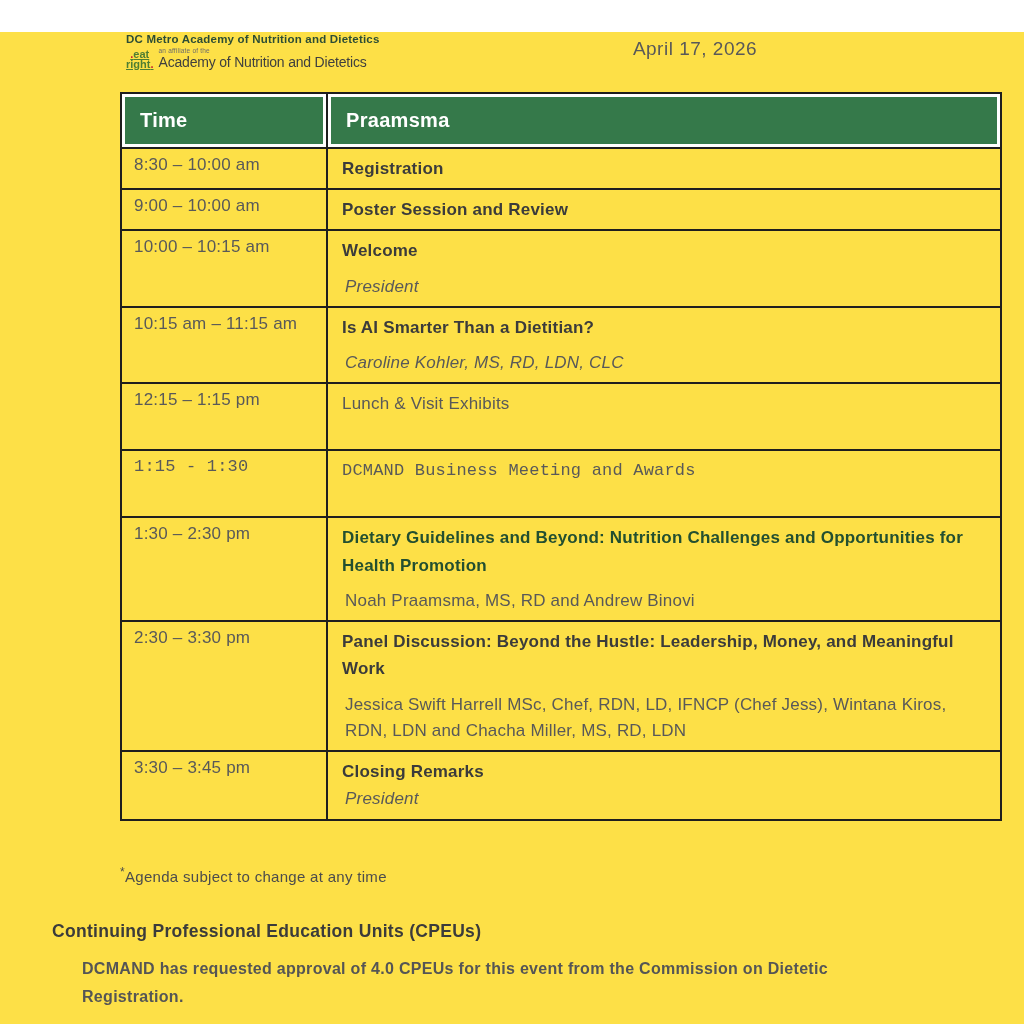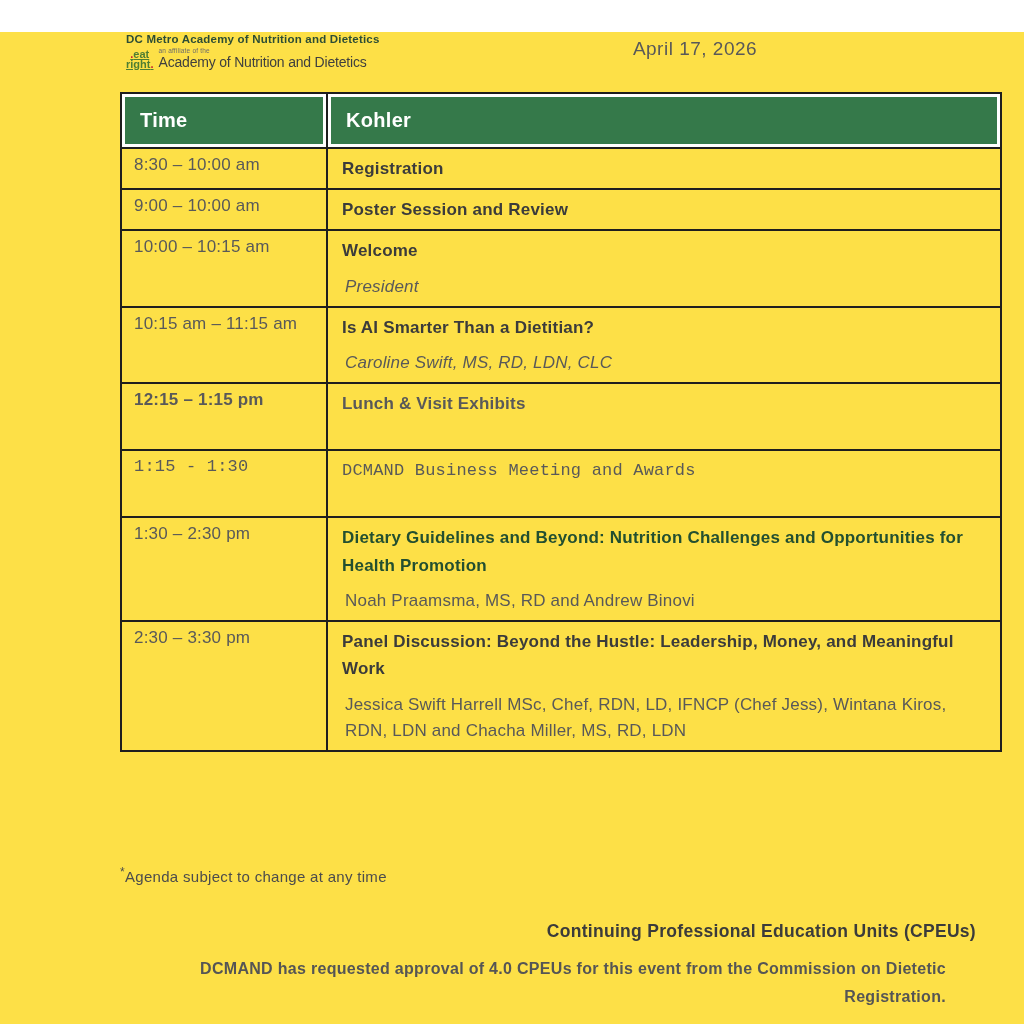--- a/index.html
+++ b/index.html
@@ -55,21 +55,21 @@
   .session-title.green{color:#234f30;}
   .speaker{font-size:17px;color:#595959;margin-top:9px;padding-left:3px;line-height:1.55;letter-spacing:.2px;}
   .speaker.italic{font-style:italic;}
   .speaker.tight{margin-top:1px;}
   
   .footnote{
     position:absolute;left:120px;top:833px;
     font-size:15px;color:#4c4c4c;letter-spacing:.3px;
   }
   .footnote sup{font-size:12px;}
-  .cpeu-block{position:absolute;left:76px;top:889px;width:900px;text-align:right;}
+  .cpeu-block{position:absolute;left:52px;top:889px;width:900px;text-align:left;}
   .cpeu-heading{font-size:17.5px;font-weight:700;color:#3b3b3b;letter-spacing:.3px;}
   .cpeu-body{
     max-width:840px;margin:13px auto 0;
     font-size:16px;color:#555555;line-height:28px;letter-spacing:.3px;font-weight:bold;
   }
 </style>
 </head>
 <body>
 
 <div class="page">
@@ -92,21 +92,21 @@
   </div>
 
   <table class="agenda">
     <colgroup>
         <col class="time-col">
         <col>
       </colgroup>
     <thead>
       <tr>
         <th>Time</th>
-        <th>Kohler</th>
+        <th>Praamsma</th>
       </tr>
     </thead>
     <tbody>
         <tr style="height: 34px;">
           <td class="time-cell">8:30 – 10:00 am</td>
           <td class="session-cell">
             <div class="session-title bold">Registration</div>
           </td>
         </tr>
         <tr style="height: 34px;">
@@ -119,24 +119,24 @@
           <td class="time-cell">10:00 – 10:15 am</td>
           <td class="session-cell">
             <div class="session-title bold">Welcome</div>
             <div class="speaker italic">President</div>
           </td>
         </tr>
         <tr style="height: 68px;">
           <td class="time-cell">10:15 am – 11:15 am</td>
           <td class="session-cell">
             <div class="session-title bold">Is AI Smarter Than a Dietitian?</div>
-            <div class="speaker italic">Caroline Swift, MS, RD, LDN, CLC</div>
+            <div class="speaker italic">Caroline Kohler, MS, RD, LDN, CLC</div>
           </td>
         </tr>
-        <tr style="height: 67px; font-weight: bold;">
+        <tr style="height: 67px;">
           <td class="time-cell">12:15 – 1:15 pm</td>
           <td class="session-cell">
             <div class="session-title">Lunch &amp; Visit Exhibits</div>
           </td>
         </tr>
         <tr style="height: 67px; font-family: Liberation Mono, monospace;">
           <td class="time-cell">1:15 - 1:30</td>
           <td class="session-cell">
             <div class="session-title">DCMAND Business Meeting and Awards</div>
           </td>
@@ -148,20 +148,27 @@
             <div class="speaker">Noah Praamsma, MS, RD and Andrew Binovi</div>
           </td>
         </tr>
         <tr style="height: 124px;">
           <td class="time-cell">2:30 – 3:30 pm</td>
           <td class="session-cell">
             <div class="session-title bold">Panel Discussion: Beyond the Hustle: Leadership, Money, and Meaningful Work</div>
             <div class="speaker">Jessica Swift Harrell MSc, Chef, RDN, LD, IFNCP (Chef Jess), Wintana Kiros, RDN, LDN and Chacha Miller, MS, RD, LDN</div>
           </td>
         </tr>
+        <tr style="height: 53px;">
+          <td class="time-cell">3:30 – 3:45 pm</td>
+          <td class="session-cell">
+            <div class="session-title bold">Closing Remarks</div>
+            <div class="speaker italic tight">President</div>
+          </td>
+        </tr>
       </tbody>
   </table>
 
   <div class="footnote"><sup>*</sup><span>Agenda subject to change at any time</span></div>
 
   <div class="cpeu-block">
     <div class="cpeu-heading">Continuing Professional Education Units (CPEUs)</div>
     <div class="cpeu-body">DCMAND has requested approval of 4.0 CPEUs for this event from the Commission on Dietetic Registration.</div>
   </div>
 

